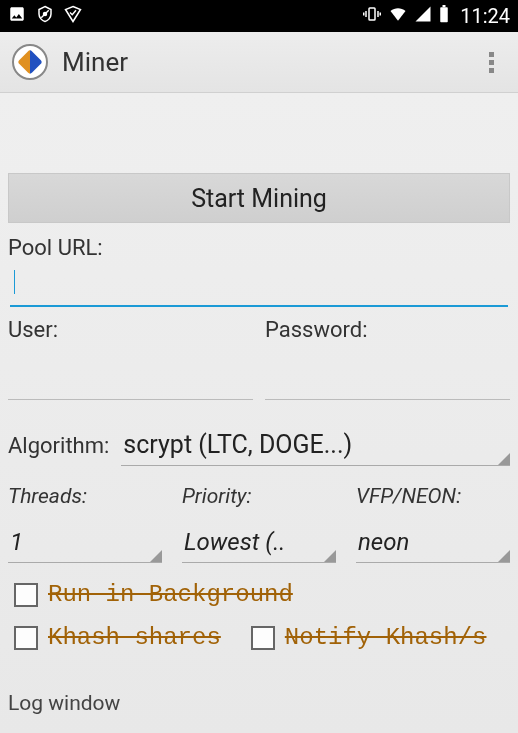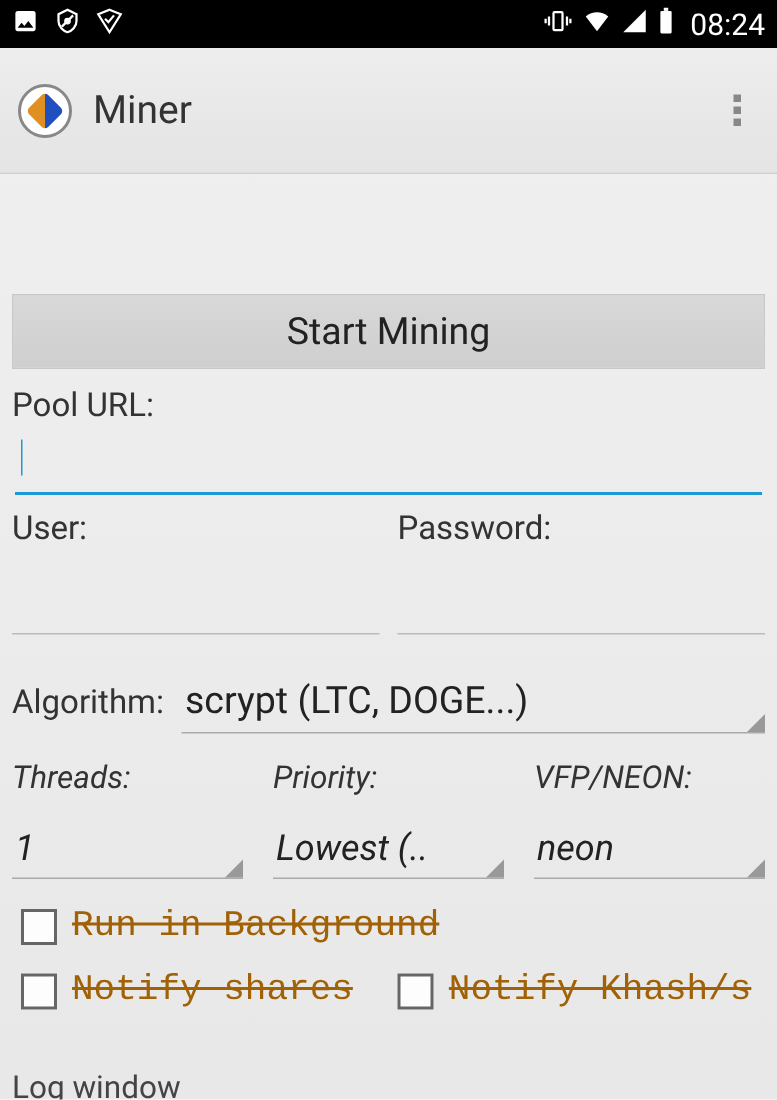--- a/index.html
+++ b/index.html
@@ -16,21 +16,21 @@
     color: #fff;
     display: flex;
     align-items: center;
     justify-content: space-between;
     padding: 0 8px;
     font-size: 18px;
   }
   .status-left { display: flex; gap: 10px; align-items: center; }
   .status-right { display: flex; gap: 6px; align-items: center; }
   .app-bar {
-    height: 84px;
+    height: 61px;
     background: linear-gradient(#ededed, #e4e4e4);
     border-bottom: 1px solid #d0d0d0;
     display: flex;
     align-items: center;
     padding: 0 12px;
     gap: 14px;
   }
   .app-icon {
     width: 36px; height: 36px;
     border-radius: 50%;
@@ -177,21 +177,21 @@
       <svg width="18" height="18" viewBox="0 0 24 24" class="svgicon">
           <path d="M2 22 L22 22 L22 2 Z"></path>
         </svg>
     </span>
     <span>
       <svg width="12" height="18" viewBox="0 0 12 24" class="svgicon">
           <rect x="1" y="3" width="10" height="20" rx="1"></rect>
           <rect x="4" y="0" width="4" height="3"></rect>
         </svg>
     </span>
-    <span style="font-size:20px;margin-left:4px;">08:24</span>
+    <span style="font-size:20px;margin-left:4px;">11:24</span>
   </div>
 </div>
 
 <div class="app-bar">
   <div class="app-icon">
     <div class="app-icon-inner"></div>
   </div>
   <div class="app-title">Miner</div>
   <div class="menu-dots">
     <span></span>
@@ -243,21 +243,21 @@
     </div>
   </div>
 
   <div class="check-row">
     <div class="checkbox"></div>
     <div class="check-label">Run in Background</div>
   </div>
   <div class="check-row-inline">
     <div class="check-item">
       <div class="checkbox"></div>
-      <div class="check-label">Notify shares</div>
+      <div class="check-label">Khash shares</div>
     </div>
     <div class="check-item">
       <div class="checkbox"></div>
       <div class="check-label">Notify Khash/s</div>
     </div>
   </div>
 
   <div class="log-label">Log window</div>
 </div>
 

